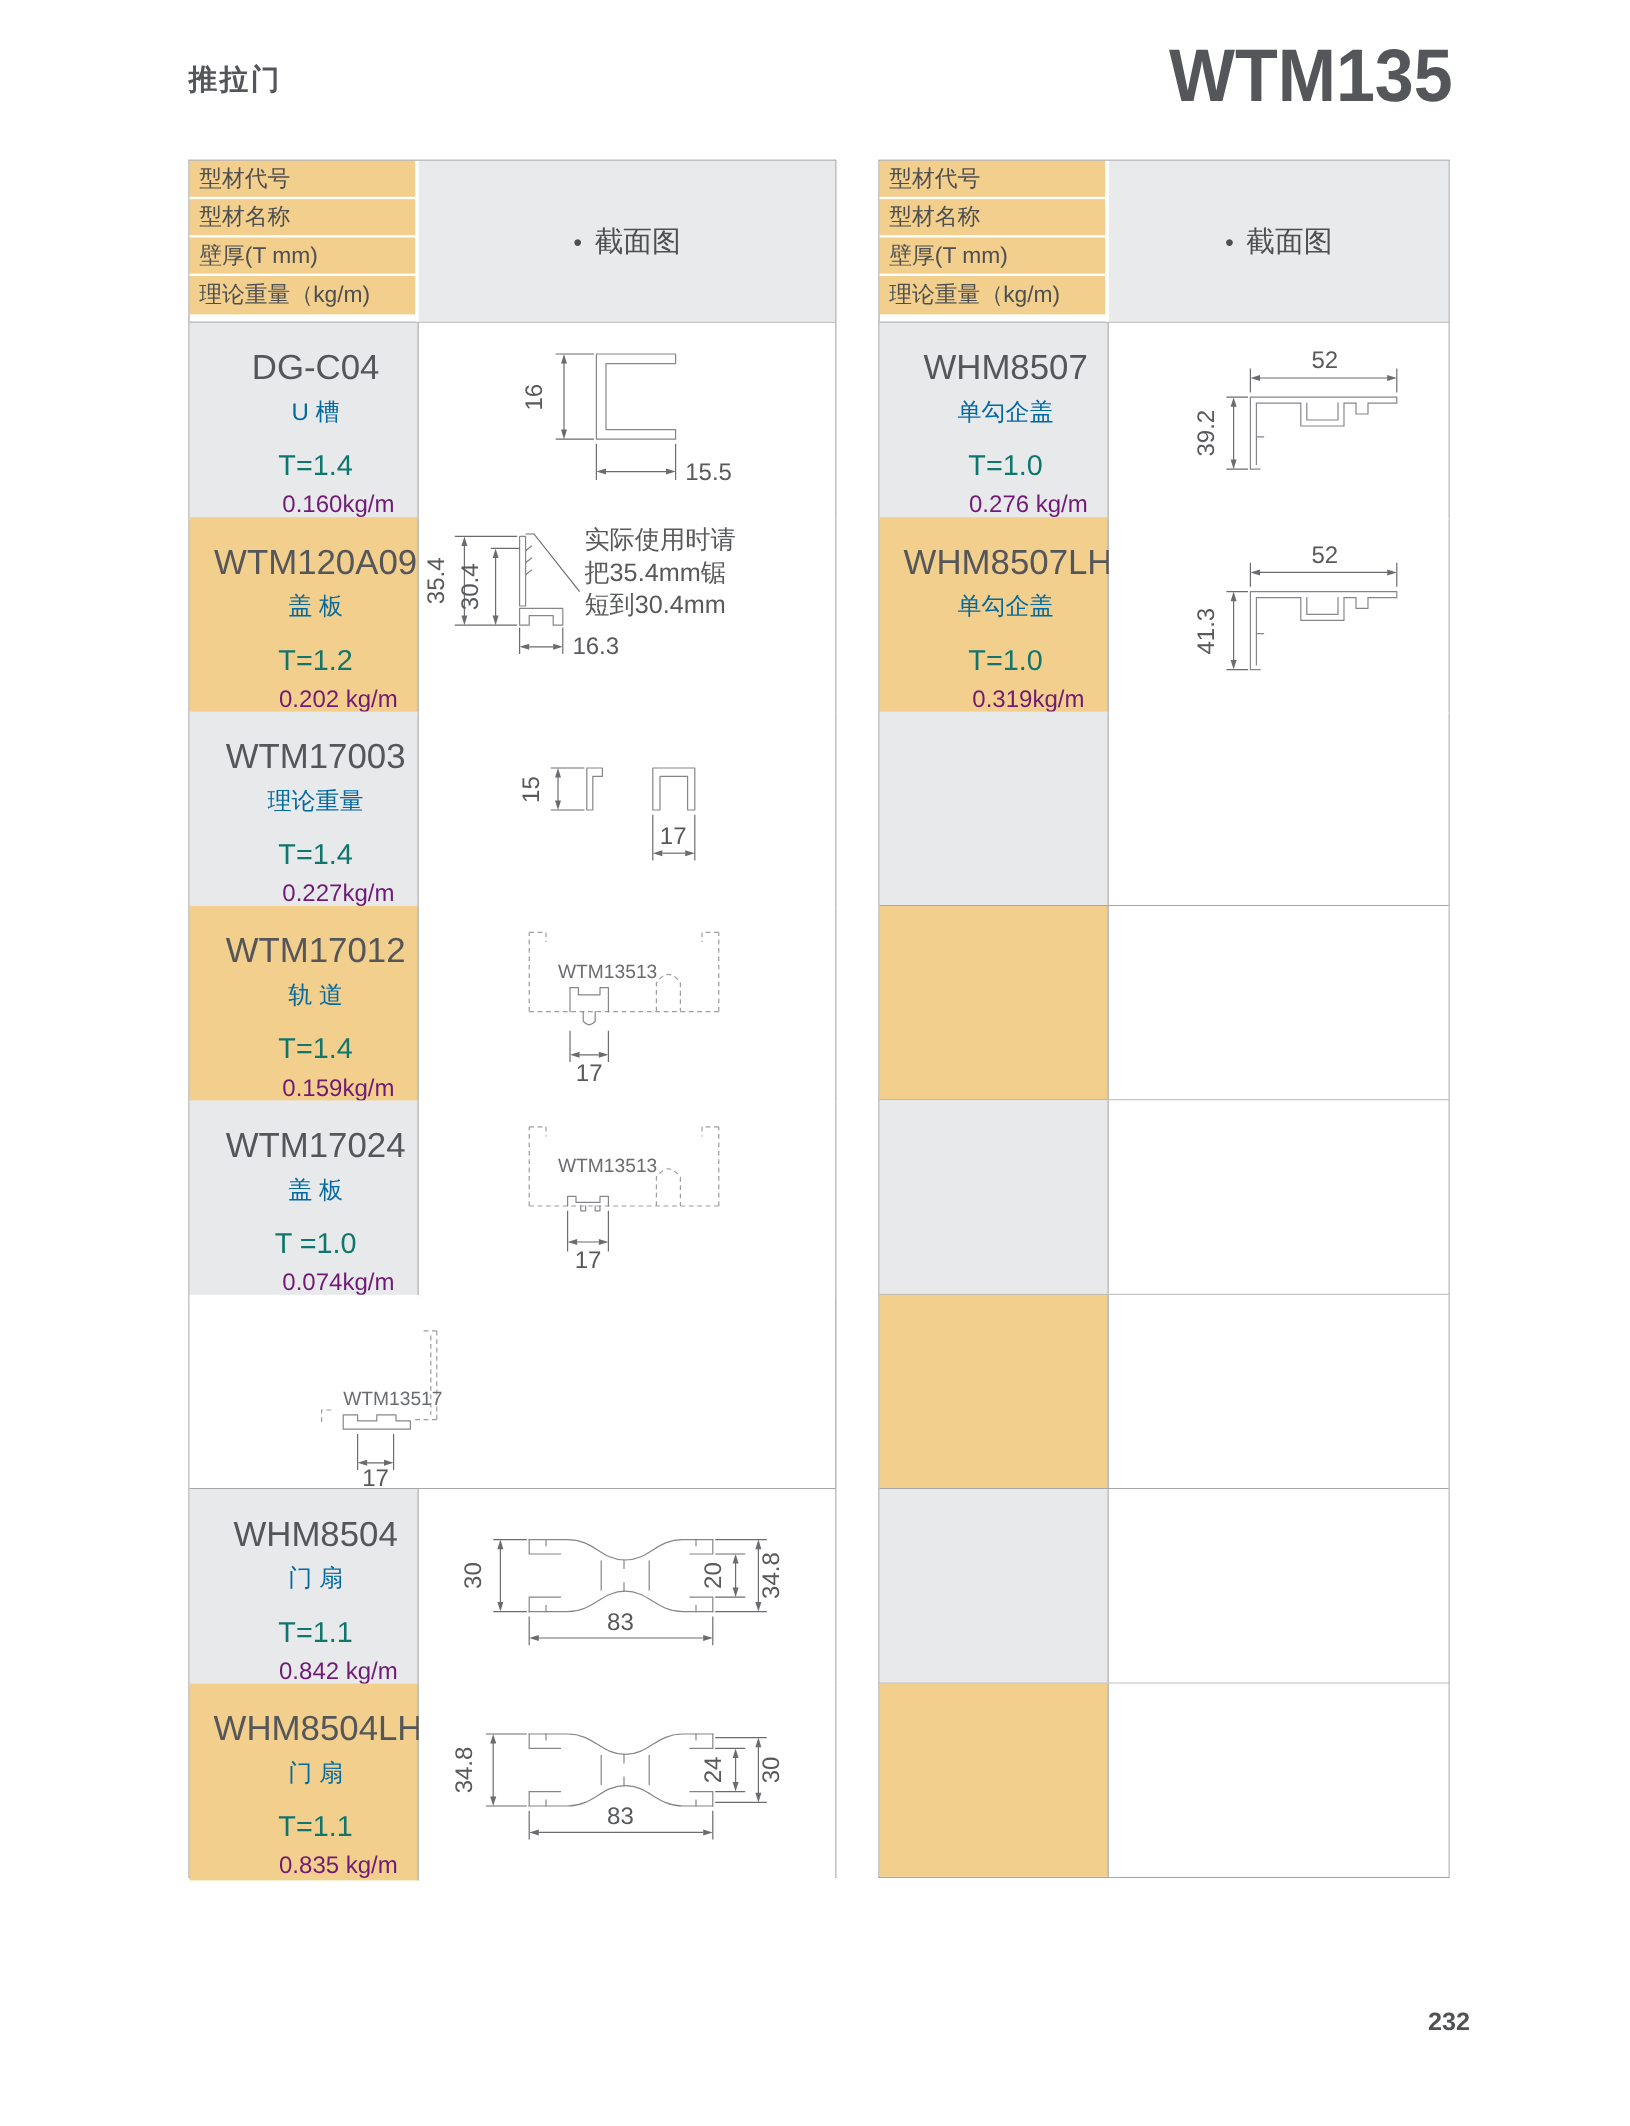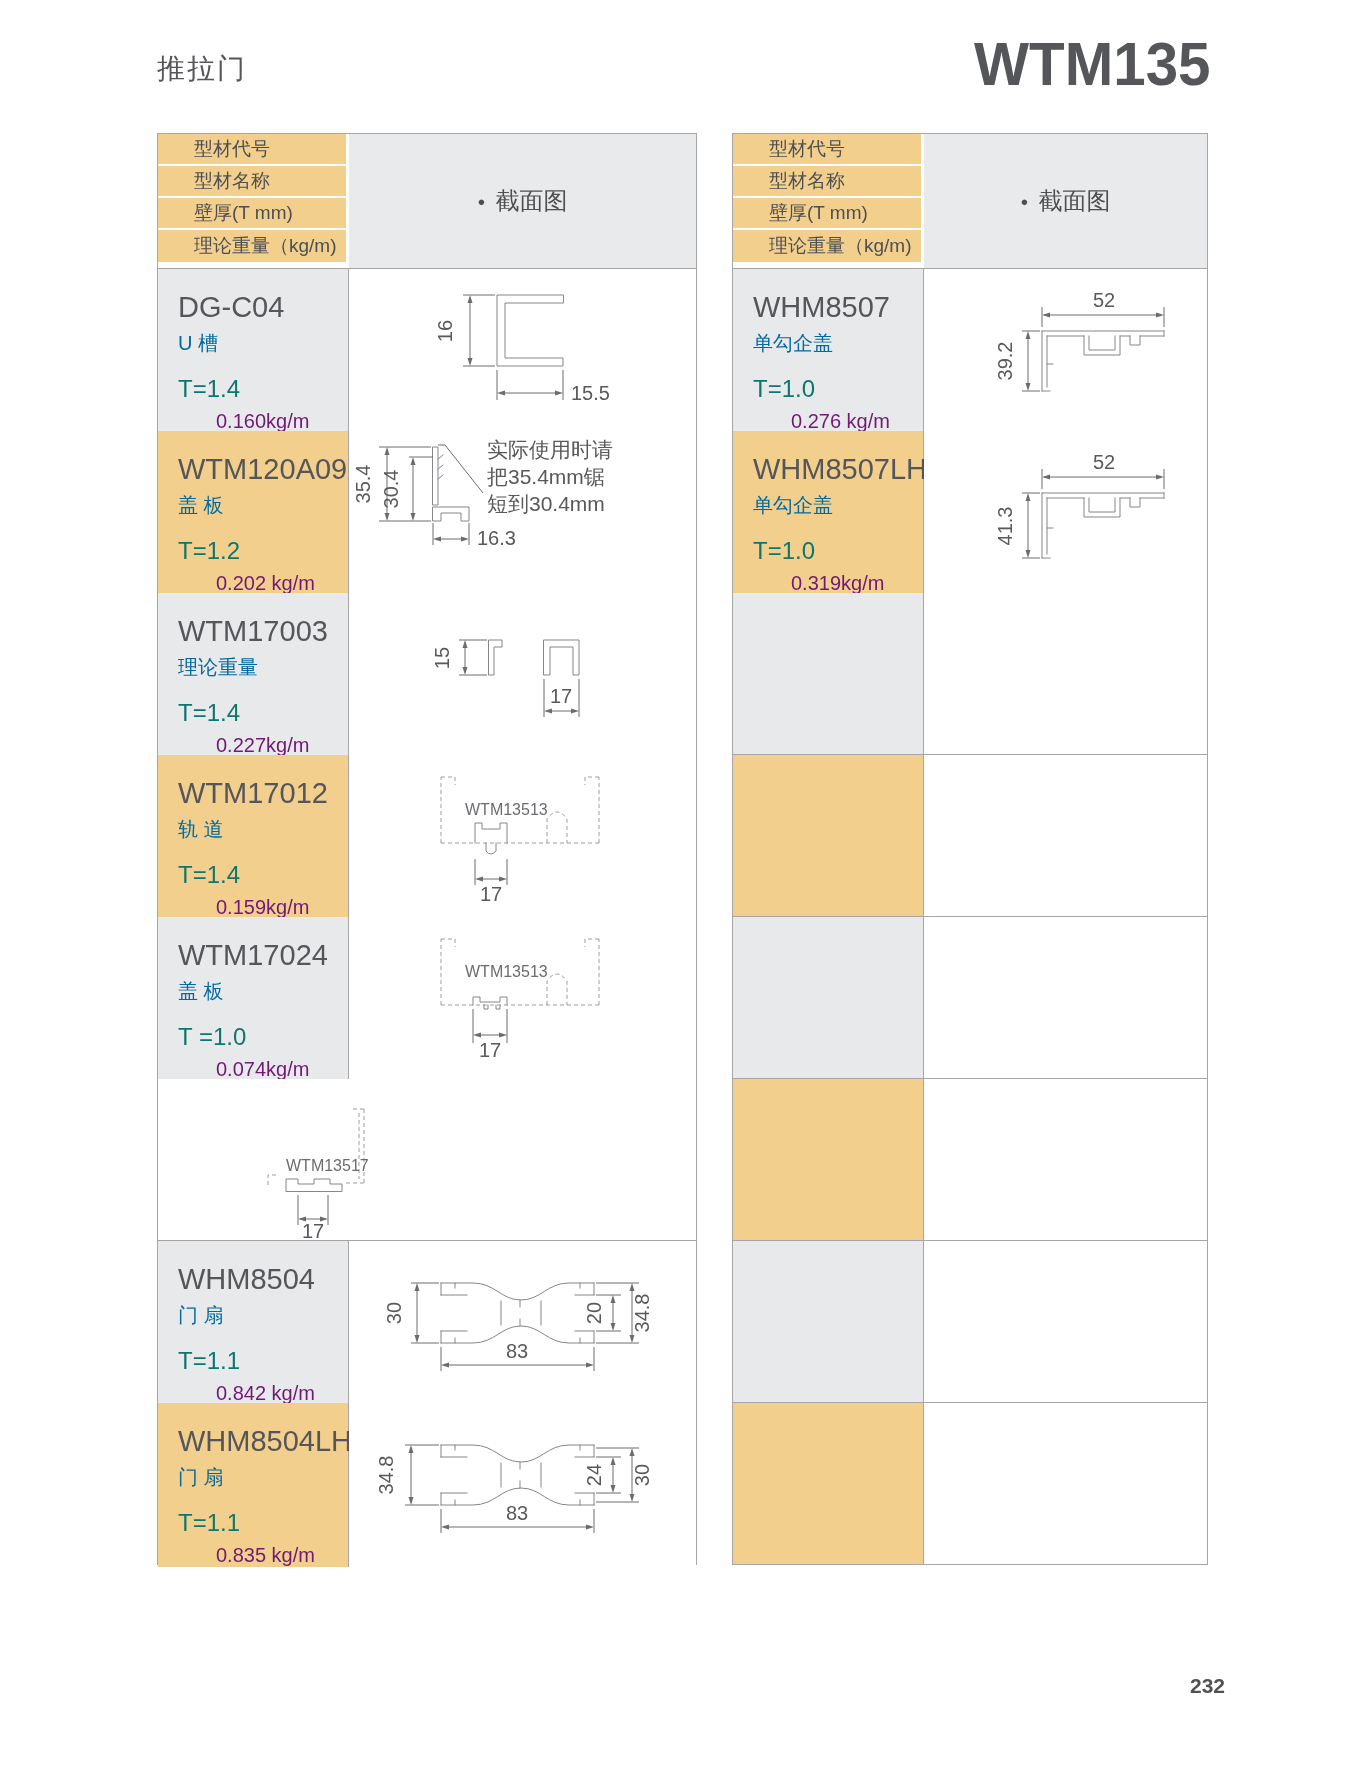--- a/index.html
+++ b/index.html
@@ -1,42 +1,42 @@
 <!DOCTYPE html>
 <html><head>
 <meta charset="utf-8">
 <style>
   html,body{margin:0;padding:0;background:#fff;}
   body{width:1358px;height:1772px;position:relative;
        font-family:"Liberation Sans","DejaVu Sans",sans-serif;color:#56575a;}
 
-  .category{position:absolute;left:157px;top:50px;font-size:28px;color:#55565a;letter-spacing:2px;}
+  .category{position:absolute;left:157px;top:50px;font-size:24px;color:#55565a;letter-spacing:2px;font-weight:bold;}
   .model{position:absolute;right:148px;top:28px;font-size:62px;font-weight:700;color:#55565a;
          transform:scaleX(.94);transform-origin:right;}
   .pagenum{position:absolute;left:1190px;top:1674px;font-size:21px;font-weight:700;color:#515254;}
 
   .ptable{position:absolute;top:133px;border:1px solid #a6a6a6;box-sizing:border-box;background:#fff;}
   .ptable.left{left:157px;width:540px;}
   .ptable.right{left:732px;width:476px;}
 
   .thead{display:grid;}
   .ptable.left .thead{grid-template-columns:191px 1fr;}
   .ptable.right .thead{grid-template-columns:191px 1fr;}
   .hcells{border-right:3px solid #fff;box-sizing:border-box;}
-  .hcell{height:32px;background:#f2cf8d;display:flex;align-items:center;padding-left:36px;
+  .hcell{height:32px;background:#f2cf8d;display:flex;align-items:center;padding-left:8px;
          font-size:19px;color:#4e4f51;box-sizing:border-box;}
   .hcell:not(:last-child){border-bottom:2px solid #fff;}
   .hsection{height:134px;background:#e9eaec;display:flex;align-items:center;justify-content:center;
             gap:10px;font-size:24px;color:#4e4f51;}
   .bullet{font-size:13px;line-height:1;}
 
   .prow{height:162px;border-top:1px solid #a6a6a6;display:grid;box-sizing:border-box;}
   .ptable.left .prow{grid-template-columns:191px 1fr;}
   .ptable.right .prow{grid-template-columns:191px 1fr;}
-  .lcell{border-right:1px solid #a6a6a6;box-sizing:border-box;padding:22px 0 0 20px;}
+  .lcell{border-right:1px solid #a6a6a6;box-sizing:border-box;padding:22px 0 0 20px;text-align:center;}
   .bg-g{background:#e8e9eb;}
   .bg-t{background:#f2cf8d;}
   .code{font-size:29px;color:#55565a;}
   .pname{font-size:20px;margin-top:6px;color:#0369a1;}
   .thick{font-size:24px;margin-top:18px;color:#0f766e;}
   .wt{font-size:20px;margin-top:7px;color:#701a75;margin-left:38px;}
   .dcell{position:relative;background:#fff;}
   .dcell svg{position:absolute;left:0;top:0;}
 
   .dg .p{fill:none;stroke:#84868a;stroke-width:1;stroke-linejoin:round;stroke-linecap:square;}

